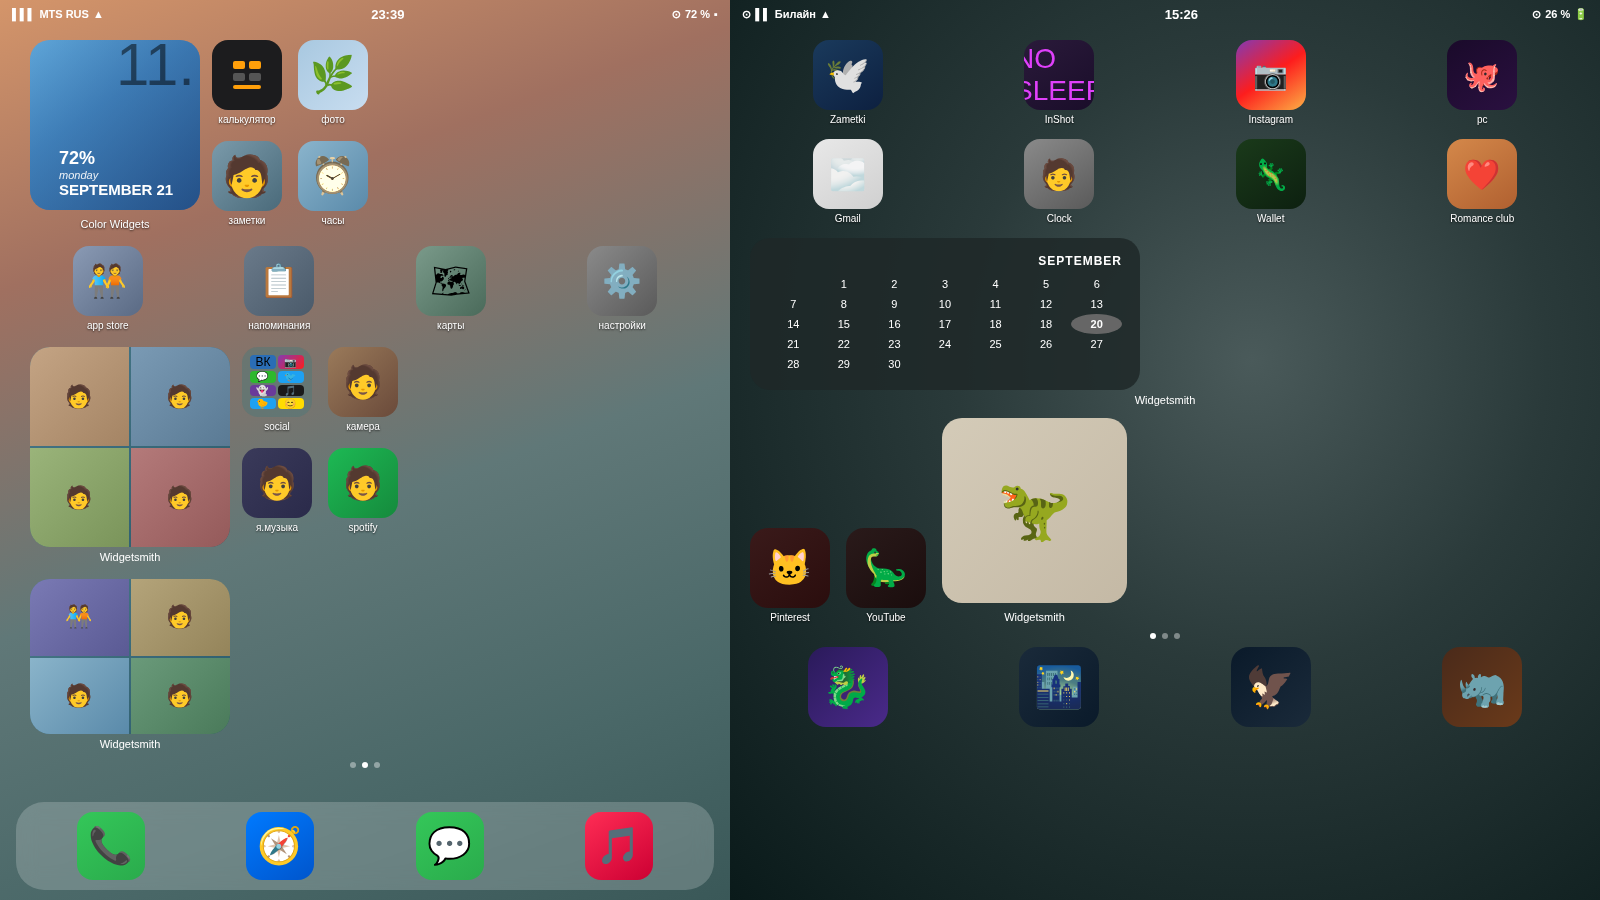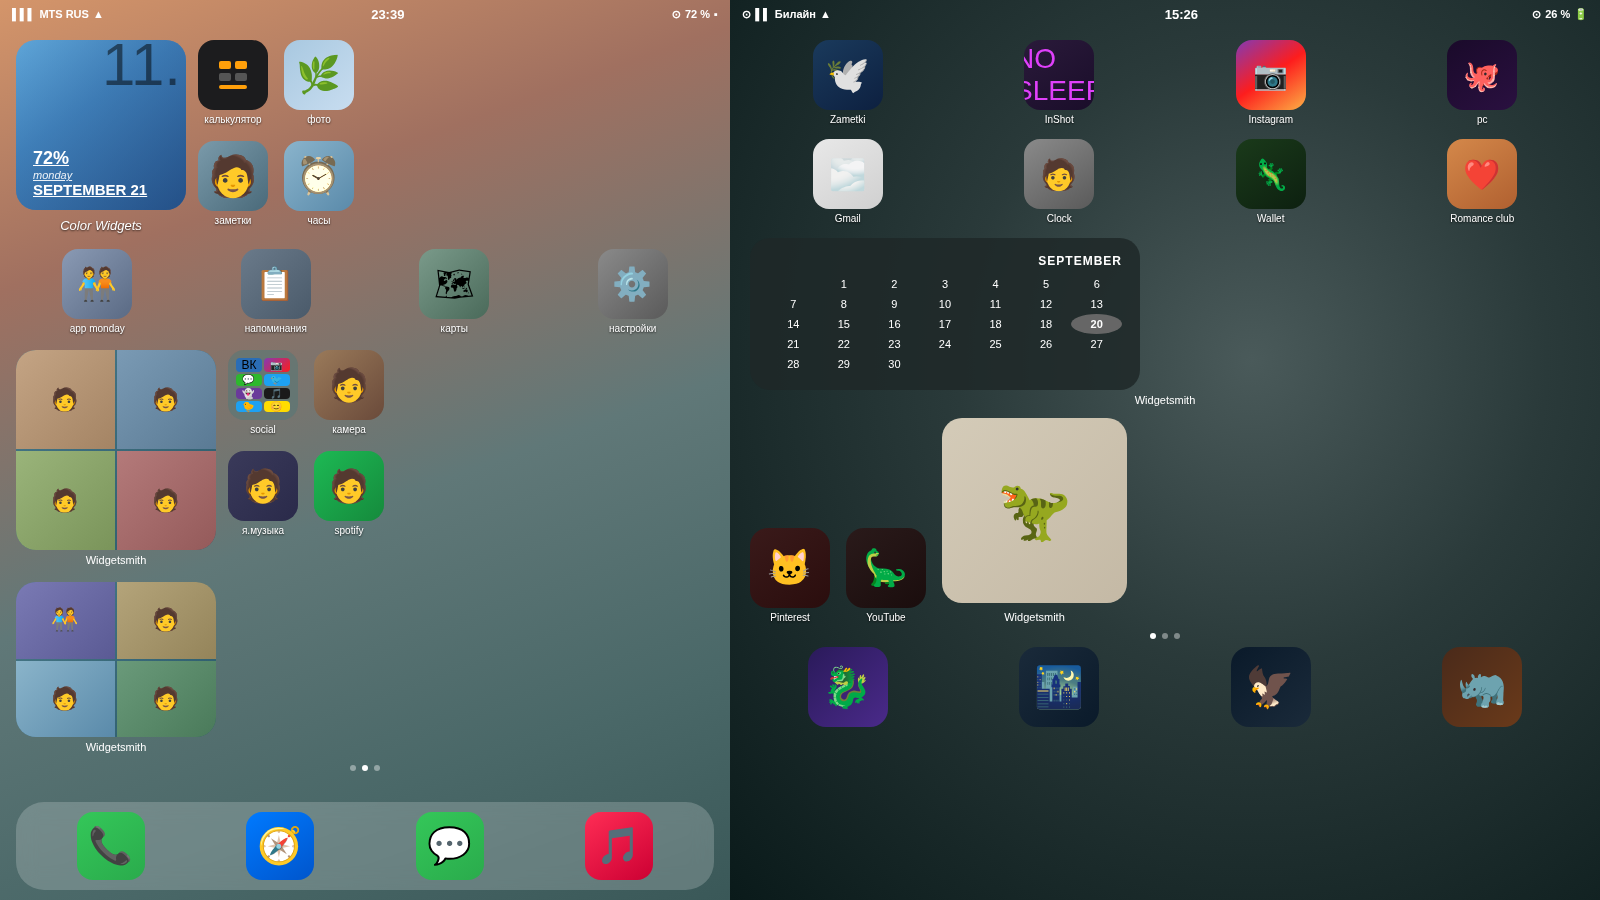--- a/index.html
+++ b/index.html
@@ -73,21 +73,21 @@
       text-shadow: 0 1px 2px rgba(0,0,0,0.7);
     }
 
     
     .left-content {
       position: absolute;
       top: 32px;
       left: 0;
       right: 0;
       bottom: 0;
-      padding: 8px 16px;
+      padding: 8px 30px;
     }
 
     .left-row1 {
       display: flex;
       align-items: flex-start;
       gap: 12px;
       margin-bottom: 16px;
     }
 
     
@@ -101,23 +101,22 @@
       flex-shrink: 0;
     }
     .color-widget-overlay {
       position: absolute;
       inset: 0;
       background: linear-gradient(135deg, rgba(100,180,220,0.4), rgba(30,70,120,0.6));
     }
     .color-widget-text {
       position: absolute;
       bottom: 12px;
-      left: 17px;
+      left: 29px;
       color: white;
-      text-decoration: underline;
     }
     .color-widget-pct {
       font-size: 18px;
       font-weight: 700;
     }
     .color-widget-date {
       font-size: 11px;
       font-style: italic;
       opacity: 0.9;
     }
@@ -131,24 +130,23 @@
       font-weight: 300;
       opacity: 0.5;
       position: absolute;
       top: -5px;
       right: 5px;
       line-height: 1;
     }
     .cw-label {
       text-align: center;
       color: white;
-      font-size: 13px;
+      font-size: 11px;
       margin-top: 4px;
       text-shadow: 0 1px 2px rgba(0,0,0,0.7);
-      font-style: italic;
     }
 
     .right-icons-col {
       display: flex;
       flex-direction: column;
       gap: 16px;
     }
     .icon-row {
       display: flex;
       gap: 16px;
@@ -579,21 +577,21 @@
           </div>
         </div>
       </div>
     </div>
 
     <div class="left-row2">
       <div class="app-with-label">
         <div class="icon-box" style="background:linear-gradient(135deg,#8a9ab4,#5a6a84);">
           <span style="font-size:32px;">🧑‍🤝‍🧑</span>
         </div>
-        <div class="app-icon-label">app monday</div>
+        <div class="app-icon-label">app store</div>
       </div>
       <div class="app-with-label">
         <div class="icon-box" style="background:linear-gradient(135deg,#6a7a8a,#4a5a6a);">
           <span style="font-size:32px;">📋</span>
         </div>
         <div class="app-icon-label">напоминания</div>
       </div>
       <div class="app-with-label">
         <div class="icon-box" style="background:linear-gradient(135deg,#7a9a8a,#4a6a5a);">
           <span style="font-size:32px;">🗺</span>

